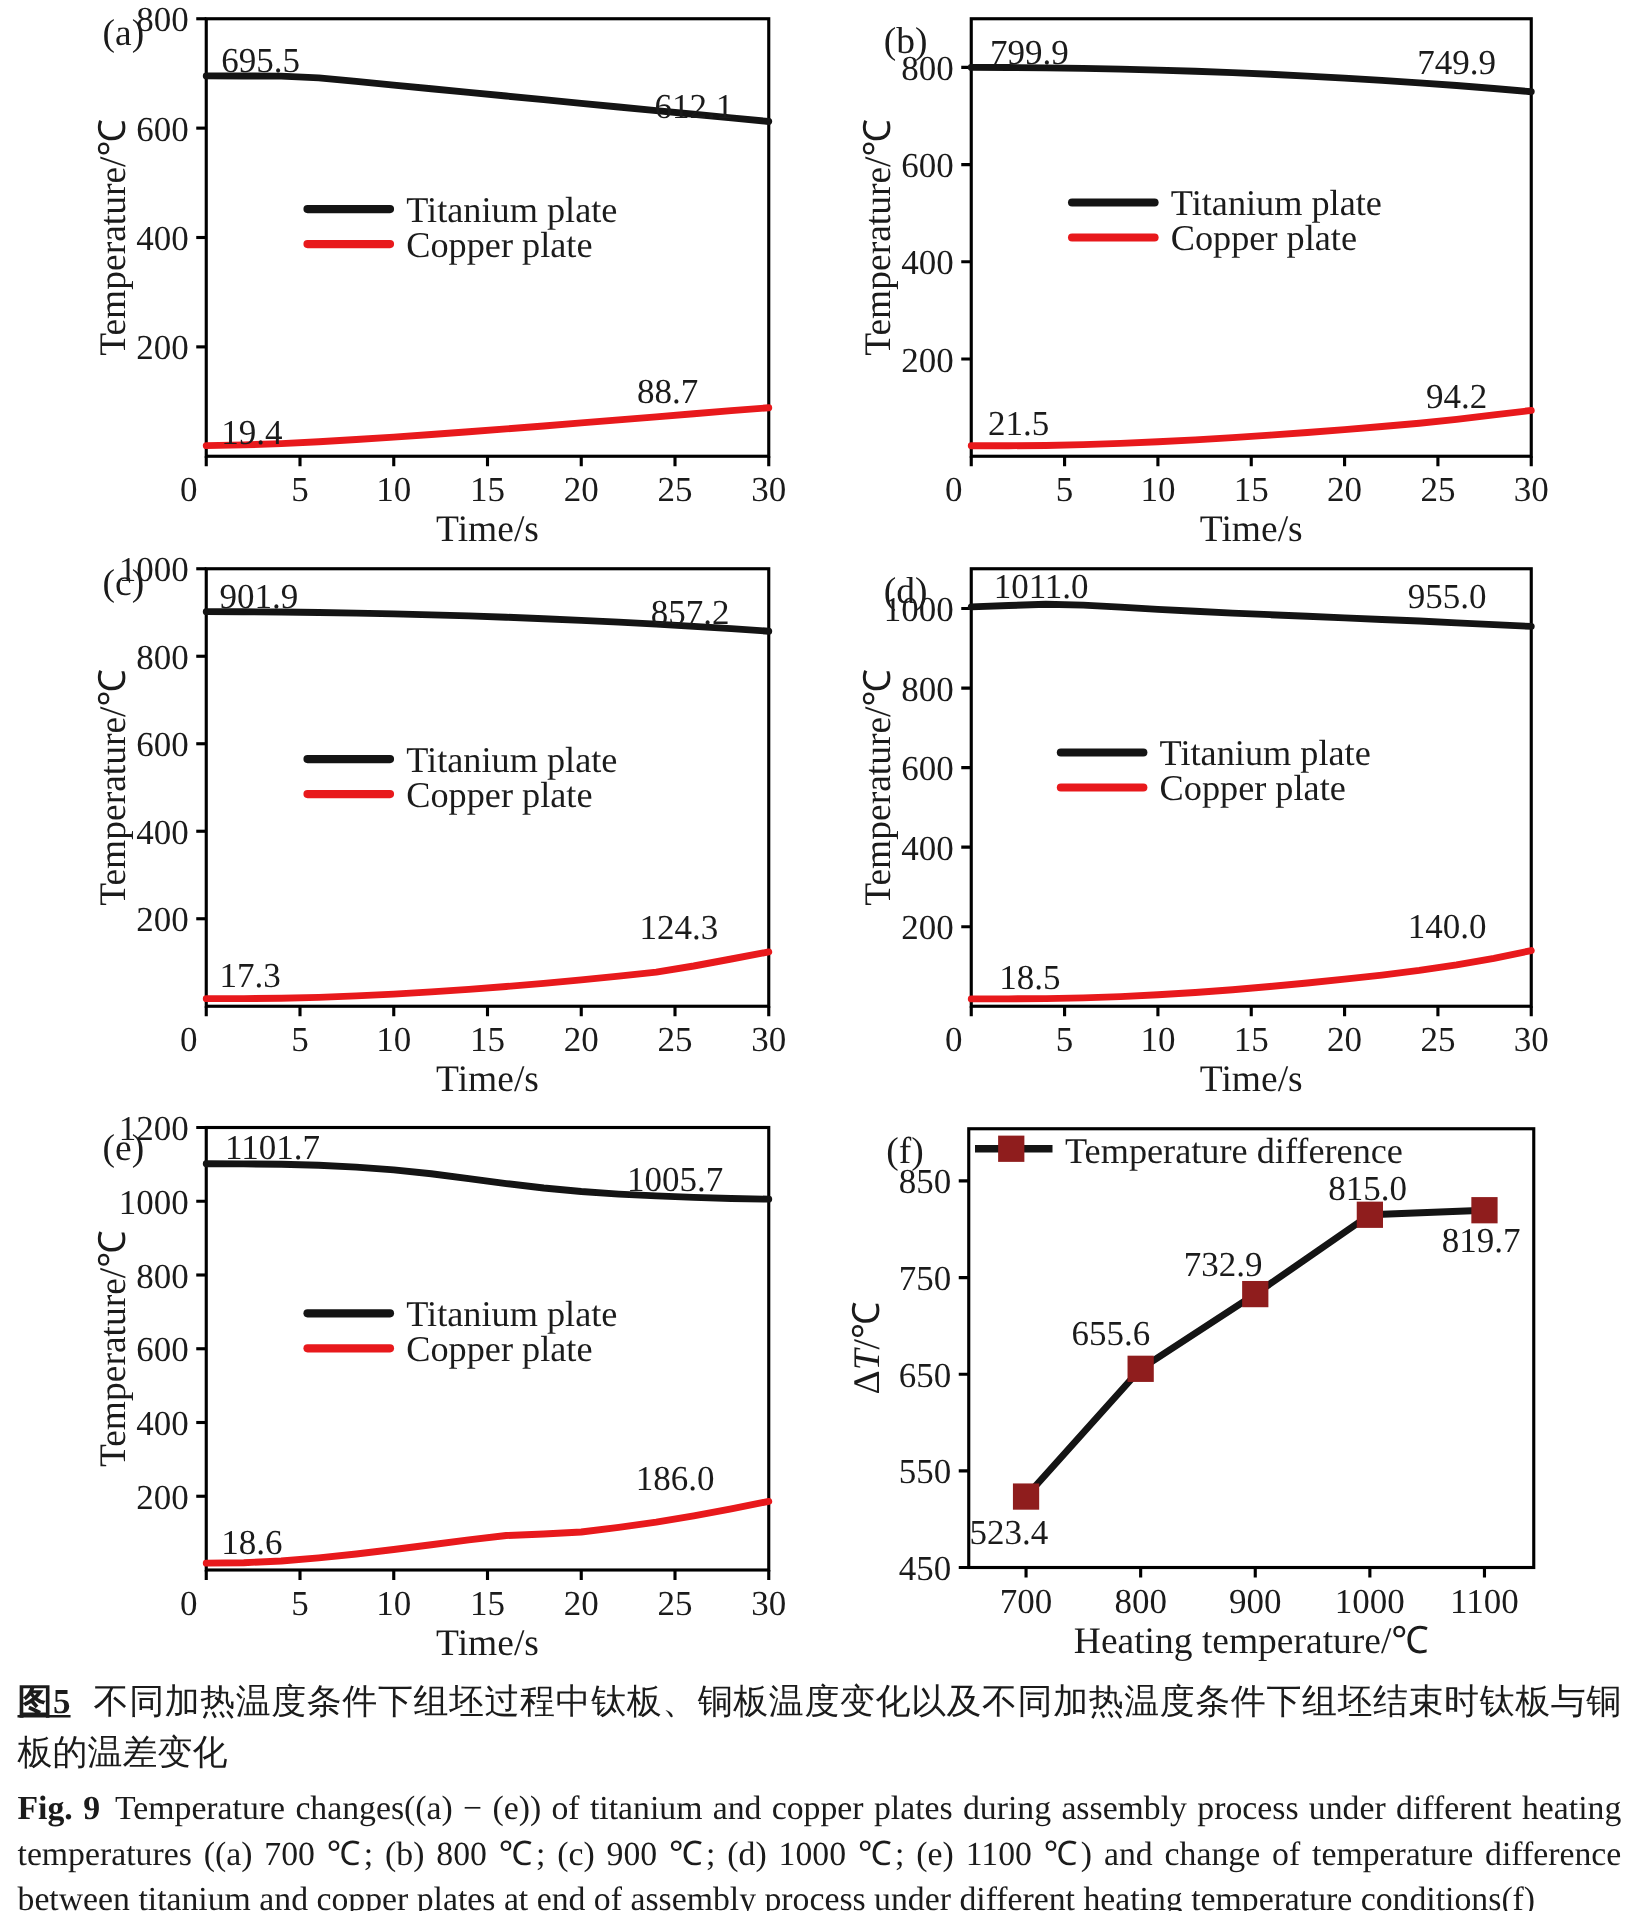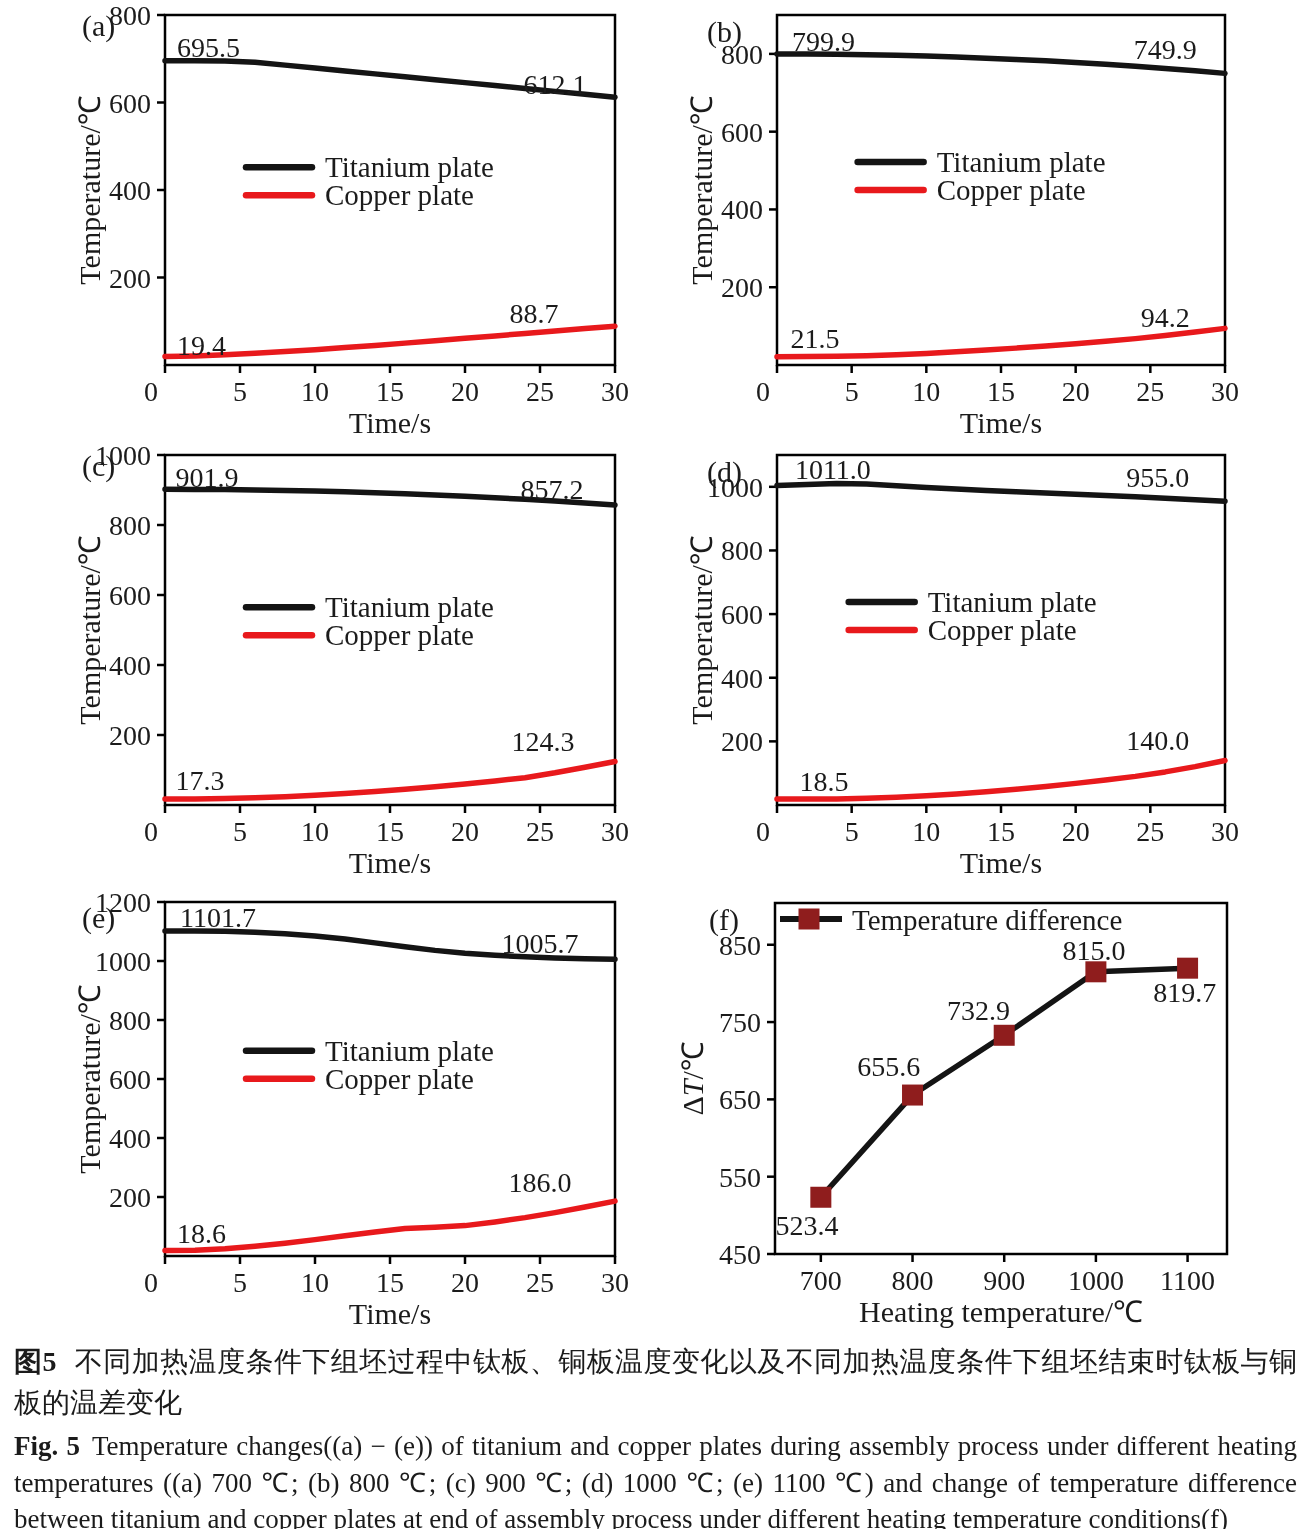--- a/index.html
+++ b/index.html
@@ -6,21 +6,21 @@
   body{
     width:1313px;height:1529px;position:relative;background:#ffffff;
     font-family:"Liberation Serif",serif;color:#1b1b1b;overflow:hidden;
   }
   .panel{position:absolute;}
   svg{display:block;}
   svg text{fill:#1b1b1b;}
   .caption{position:absolute;left:14px;right:16px;top:1341px;}
   .caption p{margin:0;}
   .caption .zh{font-size:28px;line-height:41px;text-align:justify;margin-bottom:5px;}
-  .caption .zh b{margin-right:18px;}
+  .caption .zh b{margin-right:18px;text-decoration:underline;}
   .caption .en{font-size:27px;line-height:36.5px;text-align:justify;}
   .caption .en b{margin-right:12px;}
 </style>
 </head>
 <body>
 
 <div class="panel" style="left: 0px; top: 0px; width: 656px; height: 440px;">
     <svg viewBox="0 0 656 440" width="656" height="440">
       <rect x="165" y="15" width="450" height="350" fill="none" stroke="#000000" stroke-width="2.5"></rect>
       <line x1="165" y1="365" x2="165" y2="373" stroke="#000000" stroke-width="2.5"></line>
@@ -278,14 +278,14 @@
       <text x="231.68762677484787" y="196.12995594713655" font-size="28" text-anchor="middle" font-family="&quot;Liberation Serif&quot;, serif">655.6</text>
       <text x="321.5375253549696" y="140.46475770925113" font-size="28" text-anchor="middle" font-family="&quot;Liberation Serif&quot;, serif">732.9</text>
       <text x="437.05882352941177" y="80.16079295154185" font-size="28" text-anchor="middle" font-family="&quot;Liberation Serif&quot;, serif">815.0</text>
       <text x="527.8255578093306" y="121.90969162995594" font-size="28" text-anchor="middle" font-family="&quot;Liberation Serif&quot;, serif">819.7</text>
       <text x="52" y="50" font-size="30" text-anchor="start" font-family="&quot;Liberation Serif&quot;, serif">(f)</text>
     </svg>
   </div>
 
 <div class="caption">
   <p class="zh"><b>图5</b><span>不同加热温度条件下组坯过程中钛板、铜板温度变化以及不同加热温度条件下组坯结束时钛板与铜板的温差变化</span></p>
-  <p class="en"><b>Fig. 5</b><span>Temperature changes((a) − (e)) of titanium and copper plates during assembly process under different heating temperatures ((a) 700 ℃; (b) 800 ℃; (c) 900 ℃; (d) 1000 ℃; (e) 1100 ℃) and change of temperature difference between titanium and copper plates at end of assembly process under different heating temperature conditions(f)</span></p>
+  <p class="en"><b>Fig. 9</b><span>Temperature changes((a) − (e)) of titanium and copper plates during assembly process under different heating temperatures ((a) 700 ℃; (b) 800 ℃; (c) 900 ℃; (d) 1000 ℃; (e) 1100 ℃) and change of temperature difference between titanium and copper plates at end of assembly process under different heating temperature conditions(f)</span></p>
 </div>
 
 </body></html>

